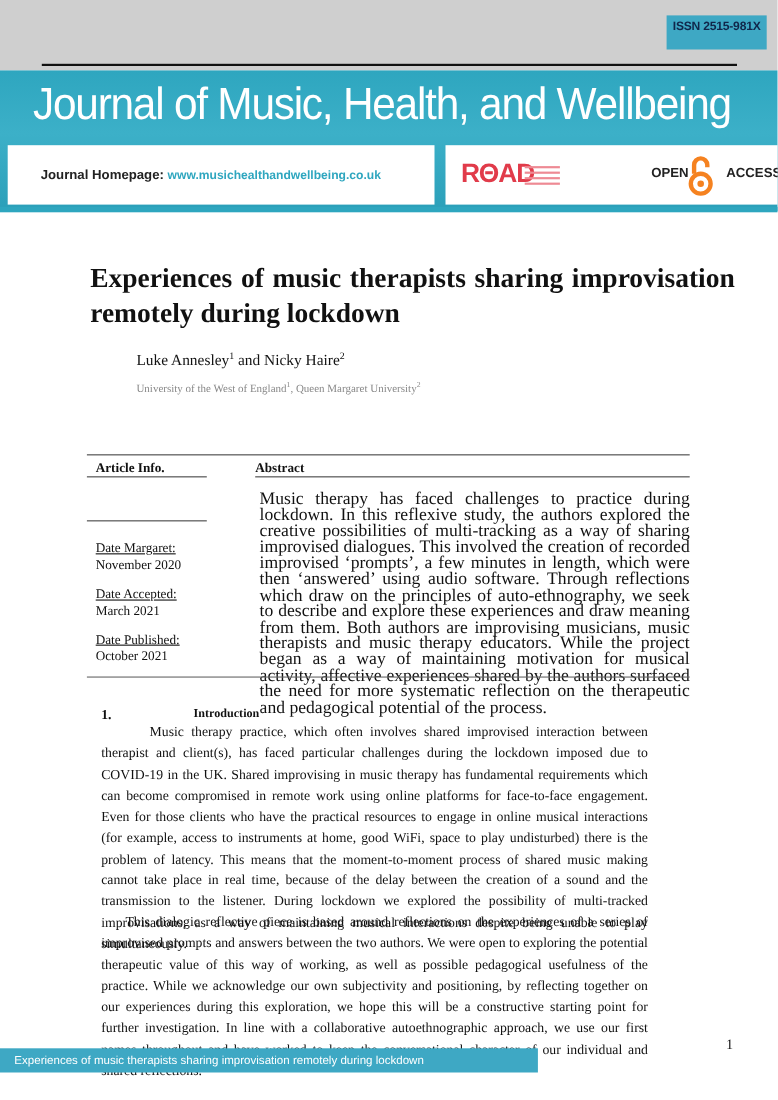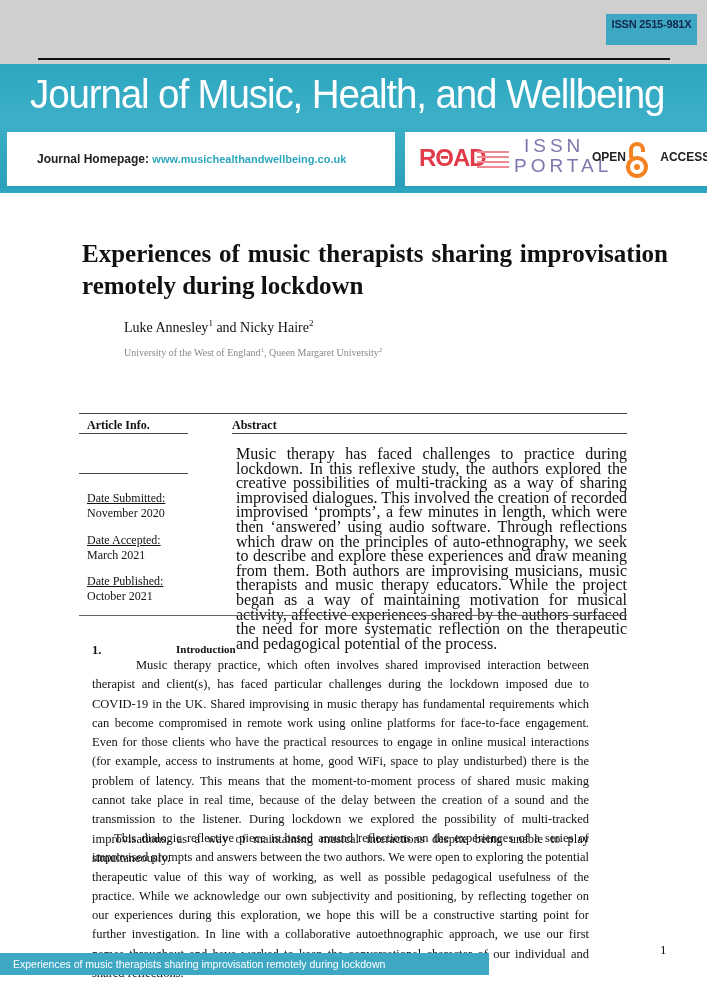--- a/index.html
+++ b/index.html
@@ -74,24 +74,20 @@
 </div>
 
 <div class="logos-box">
   <div class="road">RΘAD</div>
   <div class="road-small">
       <div></div>
       <div></div>
       <div></div>
       <div></div>
     </div>
-  <div class="issn-logo">
-    <div style="padding-left:10px;">ISSN</div>
-    <div>PORTAL</div>
-  </div>
   <div class="open-access">
     <span>OPEN</span>
     <span style="display:inline-block;width:28px;"></span>
     <span>ACCESS</span>
   </div>
   <svg class="oa-icon" width="24" height="40" viewBox="0 0 24 40">
     <path d="M6 18 V10 a6 6 0 0 1 12 0 V12" fill="none" stroke="#f58220" stroke-width="4"></path>
     <circle cx="12" cy="27" r="9" fill="none" stroke="#f58220" stroke-width="4"></circle>
     <circle cx="12" cy="27" r="3" fill="#f58220"></circle>
   </svg>
@@ -107,21 +103,21 @@
 </div>
 
 <div class="rule" style="left:79px;top:413px;width:548px;"></div>
 <div class="info-head">Article Info.</div>
 <div class="abstract-head">Abstract</div>
 <div class="rule" style="left:79px;top:433px;width:109px;"></div>
 <div class="rule" style="left:232px;top:433px;width:395px;"></div>
 <div class="rule" style="left:79px;top:473px;width:109px;"></div>
 
 <div class="dates" style="top:491px;">
-  <div class="lbl">Date Submitted:</div>
+  <div class="lbl">Date Margaret:</div>
   <div>November 2020</div>
 </div>
 <div class="dates" style="top:533px;">
   <div class="lbl">Date Accepted:</div>
   <div>March 2021</div>
 </div>
 <div class="dates" style="top:574px;">
   <div class="lbl">Date Published:</div>
   <div>October 2021</div>
 </div>

